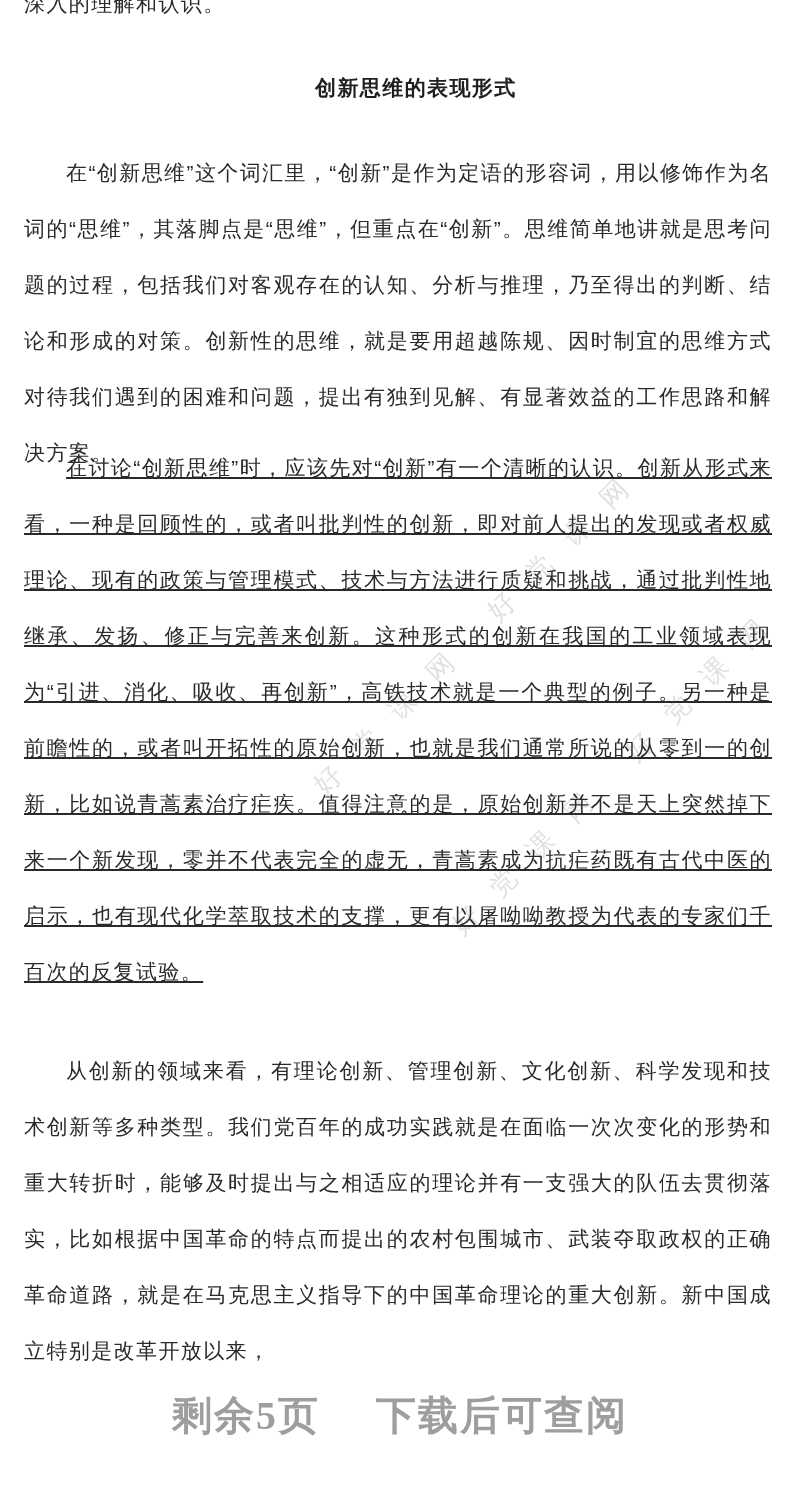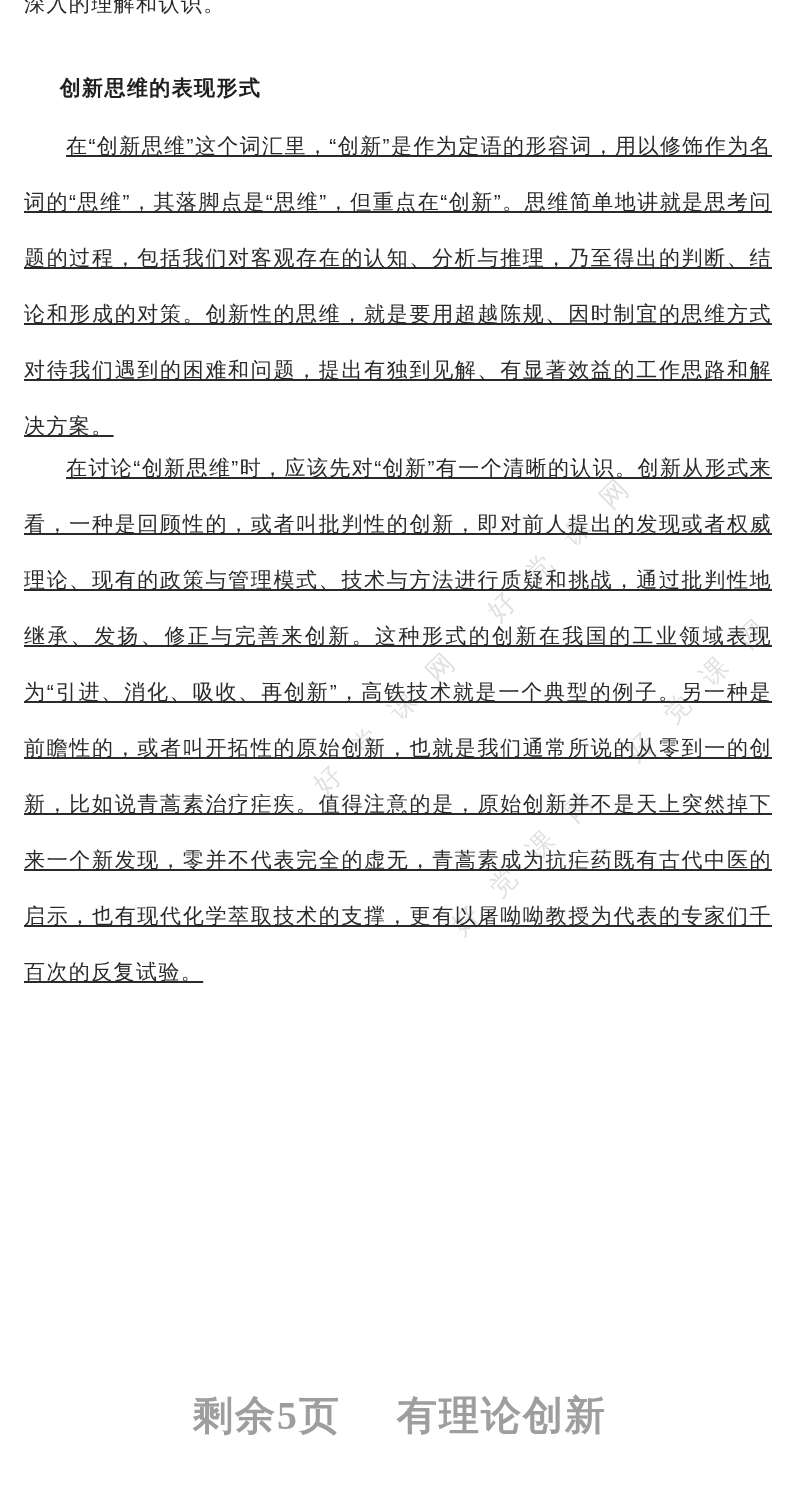--- a/index.html
+++ b/index.html
@@ -33,20 +33,21 @@
   }
   .wm-a { left: 480px; top: 628px; }
   .wm-b { left: 618px; top: 768px; }
   
   .content-block {
     position: absolute;
     left: 24px;
     right: 28px;
     z-index: 1;
     margin: 0;
+    text-align: center;
   }
   .para {
     font-size: 21px;
     line-height: 56px;
     letter-spacing: 1.4px;
     text-align: justify;
     text-align-last: left;
     text-indent: 2em;
     font-weight: normal;
   }
@@ -56,21 +57,21 @@
   }
   .heading {
     font-size: 21px;
     line-height: 56px;
     letter-spacing: 1.4px;
     font-weight: bold;
     text-indent: 1.7em;
     color: #1f1f1f;
   }
   .pos-h1 { top: 60px; }
-  .pos-p1 { top: 118px; text-decoration: underline; }
+  .pos-p1 { top: 145px; }
   .pos-p2 { top: 440px; text-decoration: underline; }
   .pos-h2 { top: 966px; }
   .pos-p3 { top: 1043px; }
   
   .footer {
     position: absolute;
     left: 0;
     right: 0;
     top: 1392px;
     z-index: 1;
@@ -97,19 +98,20 @@
 
   <p class="content-block para para-partial">深入的理解和认识。</p>
 
   <h2 class="content-block heading pos-h1">创新思维的表现形式</h2>
 
   <p class="content-block para pos-p1">在“创新思维”这个词汇里，“创新”是作为定语的形容词，用以修饰作为名词的“思维”，其落脚点是“思维”，但重点在“创新”。思维简单地讲就是思考问题的过程，包括我们对客观存在的认知、分析与推理，乃至得出的判断、结论和形成的对策。创新性的思维，就是要用超越陈规、因时制宜的思维方式对待我们遇到的困难和问题，提出有独到见解、有显著效益的工作思路和解决方案。</p>
 
   <p class="content-block para pos-p2">在讨论“创新思维”时，应该先对“创新”有一个清晰的认识。创新从形式来看，一种是回顾性的，或者叫批判性的创新，即对前人提出的发现或者权威理论、现有的政策与管理模式、技术与方法进行质疑和挑战，通过批判性地继承、发扬、修正与完善来创新。这种形式的创新在我国的工业领域表现为“引进、消化、吸收、再创新”，高铁技术就是一个典型的例子。另一种是前瞻性的，或者叫开拓性的原始创新，也就是我们通常所说的从零到一的创新，比如说青蒿素治疗疟疾。值得注意的是，原始创新并不是天上突然掉下来一个新发现，零并不代表完全的虚无，青蒿素成为抗疟药既有古代中医的启示，也有现代化学萃取技术的支撑，更有以屠呦呦教授为代表的专家们千百次的反复试验。</p>
 
 
+  <p class="content-block para pos-p3">从创新的领域来看，有理论创新、管理创新、文化创新、科学发现和技术创新等多种类型。我们党百年的成功实践就是在面临一次次变化的形势和重大转折时，能够及时提出与之相适应的理论并有一支强大的队伍去贯彻落实，比如根据中国革命的特点而提出的农村包围城市、武装夺取政权的正确革命道路，就是在马克思主义指导下的中国革命理论的重大创新。新中国成立特别是改革开放以来，</p>
 
   <div class="footer">
     <span>剩余5页</span>
-    <span>有理论创新</span>
+    <span>下载后可查阅</span>
   </div>
 
 </div>
 
 </body></html>

